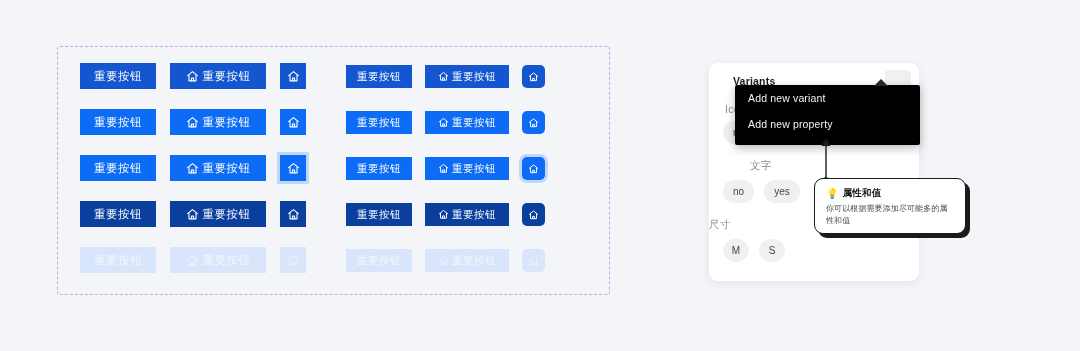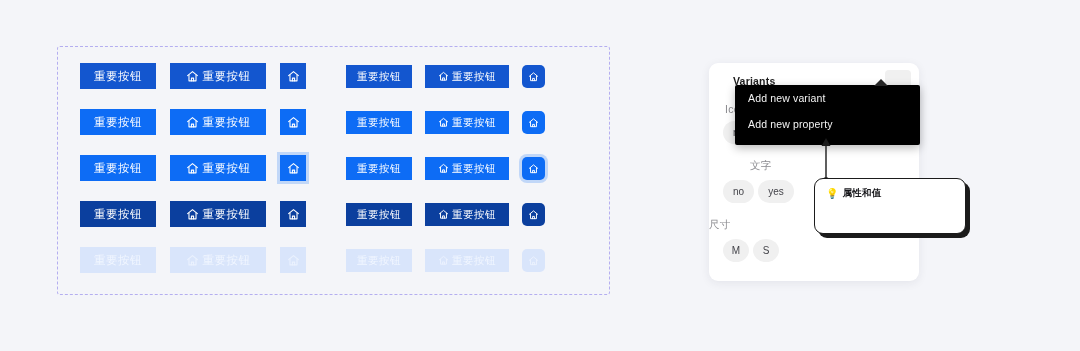--- a/index.html
+++ b/index.html
@@ -64,21 +64,21 @@
     position:absolute;left:24px;top:12px;
     font-size:10.5px;font-weight:bold;color:#1d1d1d;letter-spacing:.2px;
   }
   .plus-chip{
     position:absolute;right:8px;top:7px;width:26px;height:19px;
     background:#f0f0f0;border-radius:4px;
   }
   .prop-label{
     position:absolute;font-size:10.5px;color:#8b8b90;letter-spacing:.3px;
   }
-  .pill-row{position:absolute;display:flex;gap:4px;}
+  .pill-row{position:absolute;display:flex;gap:10px;}
   .pill{
     min-width:30px;height:23px;padding:0 10px;border-radius:12px;
     background:#f0f0f0;color:#44444a;font-size:10px;
     display:inline-flex;align-items:center;justify-content:center;
     box-sizing:border-box;
   }
   .pill.round{width:26px;min-width:26px;padding:0;border-radius:50%;}
 
   
   #add-menu{
@@ -370,13 +370,14 @@
   <circle cx="10" cy="45" r="3" fill="#ffffff" stroke="#1b1b1b" stroke-width="1.4"></circle>
   <line x1="10" y1="42" x2="10" y2="8" stroke="#1b1b1b" stroke-width="1.4"></line>
   <path d="M10 2 L5.5 10 L14.5 10 Z" fill="#1b1b1b"></path>
 </svg>
 
 <div id="callout">
   <div id="callout-title">
     <span style="font-size:10px;">💡</span>
     <span>属性和值</span>
   </div>
+  <div id="callout-body">你可以根据需要添加尽可能多的属性和值</div>
 </div>
 
 </body></html>

